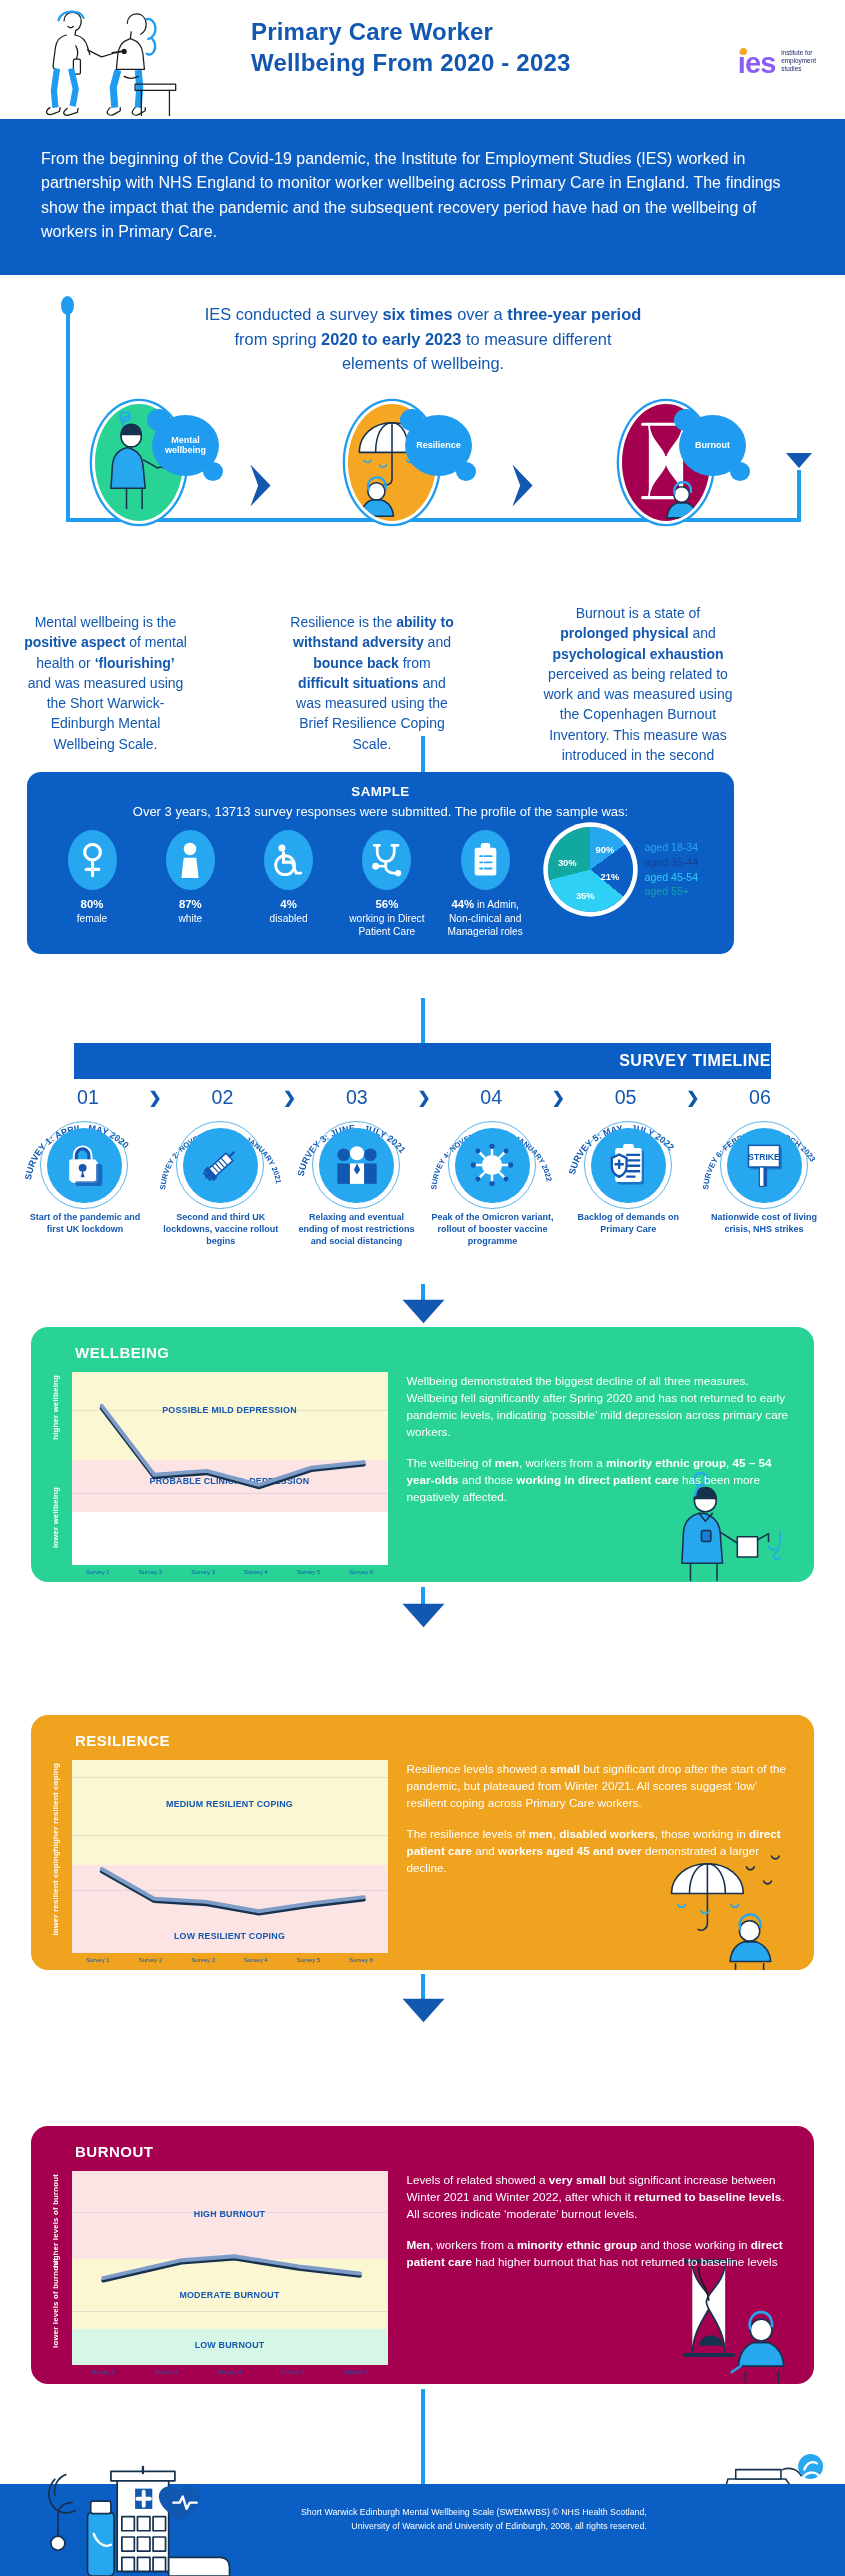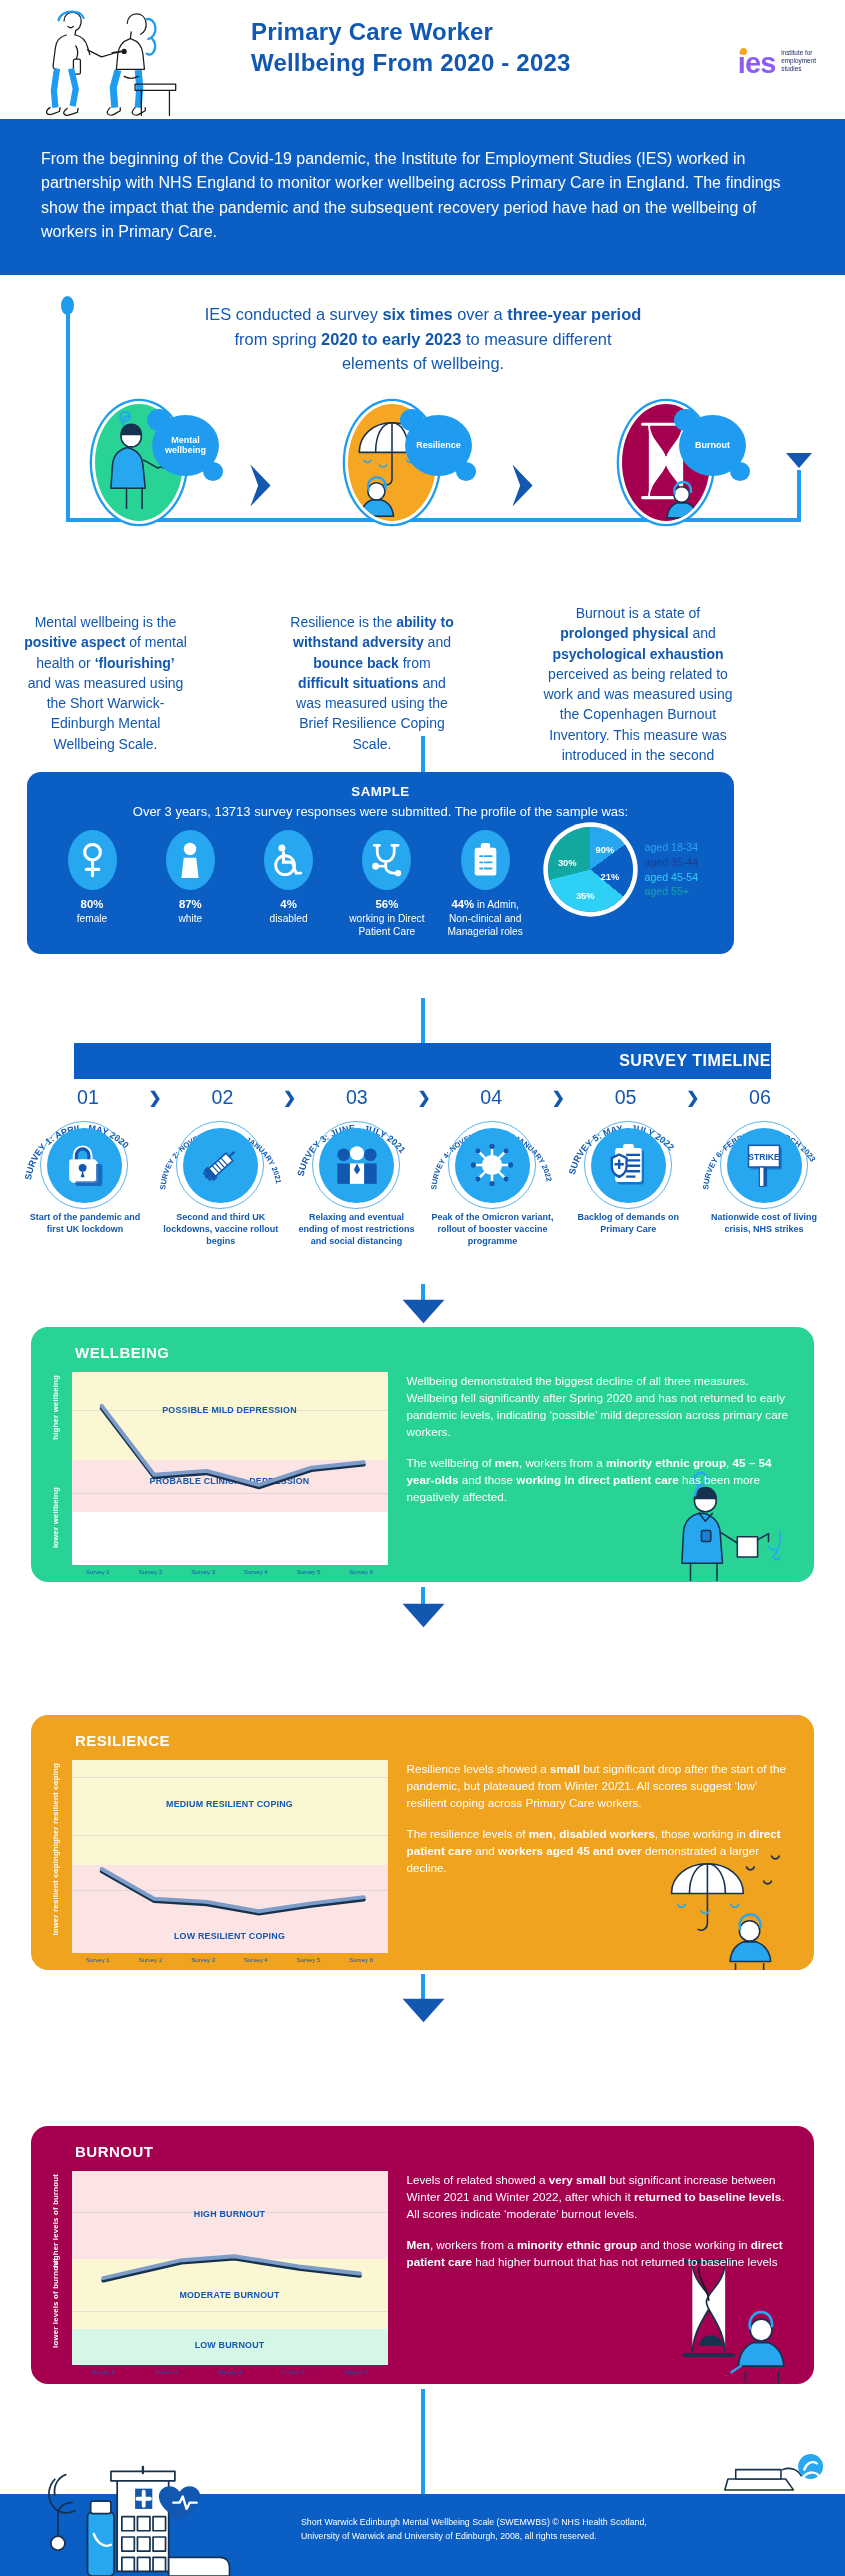--- a/index.html
+++ b/index.html
@@ -142,21 +142,21 @@
   .text-col{flex:1;color:#fff;font-size:11.7px;line-height:1.46;font-weight:300;position:relative;z-index:3;}
   .text-col b{font-weight:bold;}
   .text-col p{margin:0 0 14px 0;}
 
   .pnl-well{background:#29d396;}
   .pnl-resi{background:#f0a31f;}
   .pnl-burn{background:#a4004f;}
 
   
   .footer{
-    position:absolute;left:0;bottom:0;width:846px;height:82px;background:#0b5ec4;color:#fff;
+    position:absolute;left:0;bottom:0;width:846px;height:92px;background:#0b5ec4;color:#fff;text-align:right;
   }
   .footer-text{
     position:absolute;left:301px;top:22px;font-size:8.8px;line-height:1.55;font-weight:300;
   }
   .footer-art{position:absolute;left:41px;bottom:0;width:258px;height:117px;}
   .corner-art{position:absolute;right:12.5px;width:117px;height:94px;}
   svg{display:block;}
 </style>
 </head>
 <body>

